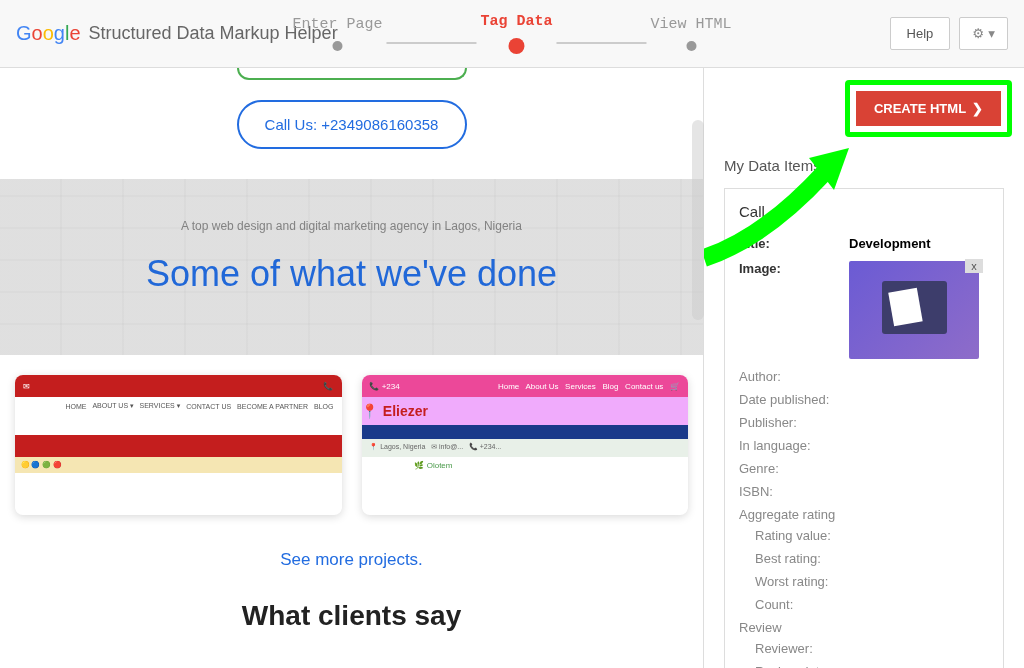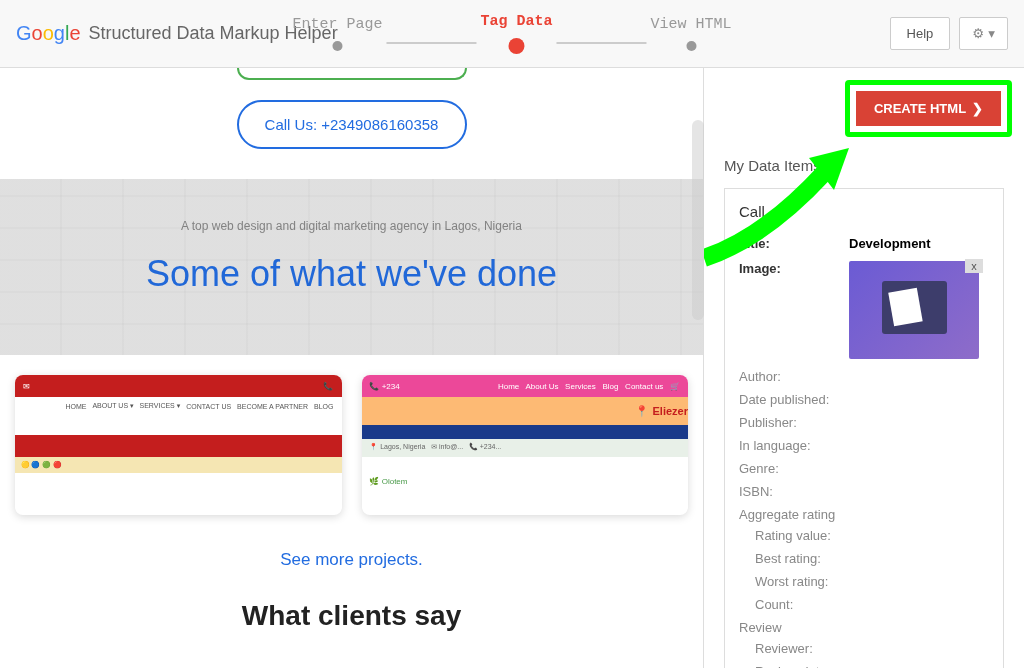--- a/index.html
+++ b/index.html
@@ -126,26 +126,26 @@
             <span>BLOG</span>
           </div>
         <div style="height:22px;background:#c41e1e;margin-top:20px"></div>
         <div style="height:16px;background:#f5e6b3;display:flex;gap:4px;padding:0 6px;align-items:center;font-size:7px;">🟡 🔵 🟢 🔴</div>
       </div>
       <div class="project-card">
         <div class="proj-bar" style="background:#ec4899">
             <span>📞 +234</span>
             <span>Home &nbsp; About Us &nbsp; Services &nbsp; Blog &nbsp; Contact us &nbsp; 🛒</span>
           </div>
-        <div style="height:28px;background:#fdba74;display:flex;align-items:center;justify-content:flex-end;font-size:11px;">
+        <div style="height:28px;background:#f0abfc;display:flex;align-items:center;justify-content:flex-start;font-size:14px;">
             <span style="color:#c41e1e;font-weight:bold;">📍 Eliezer</span>
           </div>
         <div style="height:14px;background:#1a3a8a"></div>
         <div style="height:18px;background:#e8f0e8;font-size:7px;color:#666;padding:4px 8px;">📍 Lagos, Nigeria &nbsp; ✉ info@... &nbsp; 📞 +234...</div>
-        <div style="height:26px;background:#fff;padding:20px 8px;font-size:8px;color:#4a9a4a;">🌿 Olotem</div>
+        <div style="height:26px;background:#fff;padding:4px 8px;font-size:8px;color:#4a9a4a;margin-left:45px;">🌿 Olotem</div>
       </div>
     </div>
 
     <div class="see-more-link">See more projects.</div>
     <div class="clients-title">What clients say</div>
   </div>
 
   <div class="scroll-indicator"></div>
 
   <div class="sidebar">

